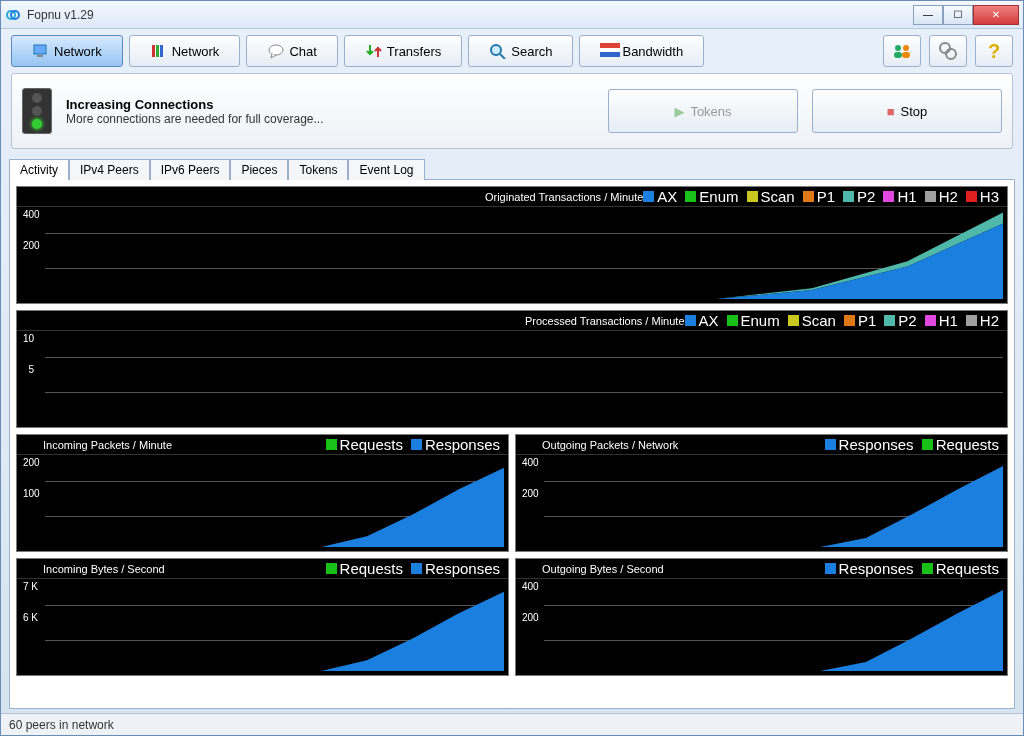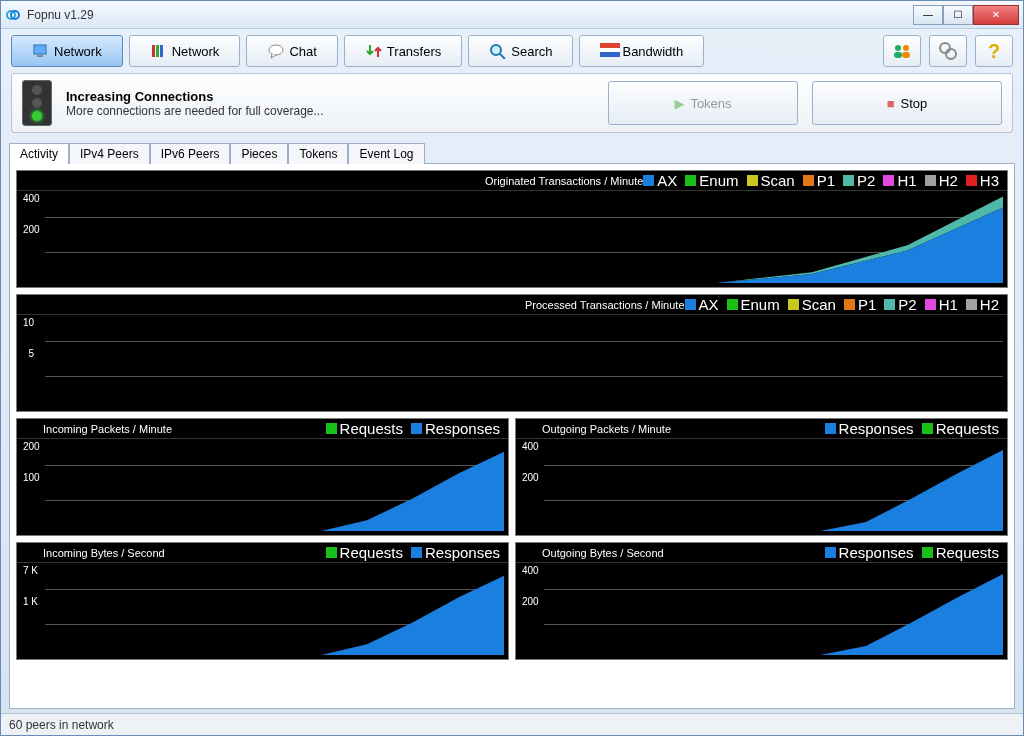--- a/index.html
+++ b/index.html
@@ -9,21 +9,21 @@
 .app-icon { width: 16px; height: 16px; margin-right: 6px; display:inline-flex; align-items:center; justify-content:center; }
 .title-text { font-size: 12px; color: #333; flex: 1; }
 .win-controls { display: flex; gap: 0; }
 .win-btn { width: 30px; height: 20px; border: 1px solid #8aa0bc; background: linear-gradient(#f7fbff,#d8e5f3); display:flex; align-items:center; justify-content:center; font-size:10px; cursor:pointer; }
 .win-btn.close { background: linear-gradient(#f08080,#d43c3c); color:#fff; width:46px; border-color:#a03030; }
 .toolbar { height: 44px; padding: 6px 10px; display: flex; gap: 8px; align-items:center; }
 .tb-tab { height: 32px; padding: 0 20px; background: linear-gradient(#fdfefe,#e6edf5); border: 1px solid #9ab0cc; border-radius: 3px; display:flex; align-items:center; gap:6px; font-size:13px; cursor:pointer; }
 .tb-tab.active { background: linear-gradient(#d6e9ff,#97c5f2); border-color:#5a8ac0; }
 .tb-icon { width:16px; height:16px; display:inline-block; }
 .tb-small { width:38px; height:32px; background: linear-gradient(#fdfefe,#e6edf5); border:1px solid #9ab0cc; border-radius:3px; display:flex; align-items:center; justify-content:center; cursor:pointer; }
-.status-panel { margin: 0 10px 6px 10px; background: linear-gradient(#fdfefe,#eef2f7); border:1px solid #b6c3d4; border-radius:3px; height:60px; display:flex; align-items:center; padding:6px 10px; gap:14px; }
+.status-panel { margin: 0 10px 6px 10px; background: linear-gradient(#fdfefe,#eef2f7); border:1px solid #b6c3d4; border-radius:3px; height:76px; display:flex; align-items:center; padding:6px 10px; gap:14px; }
 .traffic-light { width:30px; height:46px; background:#333; border-radius:3px; border:1px solid #666; position:relative; display:flex; flex-direction:column; align-items:center; justify-content:space-around; padding:3px 0;}
 .tl-dot { width:10px; height:10px; border-radius:50%; background:#555;}
 .tl-dot.on { background:#3c3; box-shadow:0 0 4px #3f3;}
 .status-text-block { flex:1; }
 .status-title { font-weight:bold; font-size:13px; }
 .status-sub { font-size:12px; color:#333; }
 .action-btn { width:190px; height:44px; background: linear-gradient(#fdfefe,#e6edf5); border:1px solid #9ab0cc; border-radius:3px; display:flex; align-items:center; justify-content:center; gap:6px; font-size:13px; cursor:pointer;}
 .action-btn.disabled { color:#999; cursor:default; }
 .tabs-row { padding-left:8px; display:flex; gap:0; height:24px; align-items:flex-end; }
 .sub-tab { padding:3px 10px; font-size:12px; background:#f4f6f9; border:1px solid #9ab0cc; border-bottom:none; cursor:pointer; position:relative; top:1px;}
@@ -293,21 +293,21 @@
           <div class="gridline" style="top:40%"></div>
           <div class="gridline" style="top:70%"></div>
           <div class="plotarea">
             <svg viewBox="0 0 100 100" preserveAspectRatio="none" style="position:absolute;inset:0;width:100%;height:100%">
               <polygon points="0,100 10,100 20,100 30,100 40,100 50,100 60,100 70,88 80,64 90,36 100,12 100,100 0,100" fill="#1b7fe0"></polygon>
             </svg>
           </div>
         </div>
         <div class="chart">
           <div class="chart-head">
-            <span class="chart-title">Outgoing Packets / Minute</span>
+            <span class="chart-title">Outgoing Packets / Network</span>
             <div class="legend">
               <span class="legend-item">
                 <span class="swatch" style="background:#1b7fe0"></span>
                 <span>Responses</span>
               </span>
               <span class="legend-item">
                 <span class="swatch" style="background:#18c018"></span>
                 <span>Requests</span>
               </span>
             </div>
@@ -335,21 +335,21 @@
                 <span>Requests</span>
               </span>
               <span class="legend-item">
                 <span class="swatch" style="background:#1b7fe0"></span>
                 <span>Responses</span>
               </span>
             </div>
           </div>
           <div class="ylabels">
             <div>7 K</div>
-            <div>1 K</div>
+            <div>6 K</div>
           </div>
           <div class="gridline" style="top:40%"></div>
           <div class="gridline" style="top:70%"></div>
           <div class="plotarea">
             <svg viewBox="0 0 100 100" preserveAspectRatio="none" style="position:absolute;inset:0;width:100%;height:100%">
               <polygon points="0,100 10,100 20,100 30,100 40,100 50,100 60,100 70,88 80,64 90,36 100,12 100,100 0,100" fill="#1b7fe0"></polygon>
             </svg>
           </div>
         </div>
         <div class="chart">

